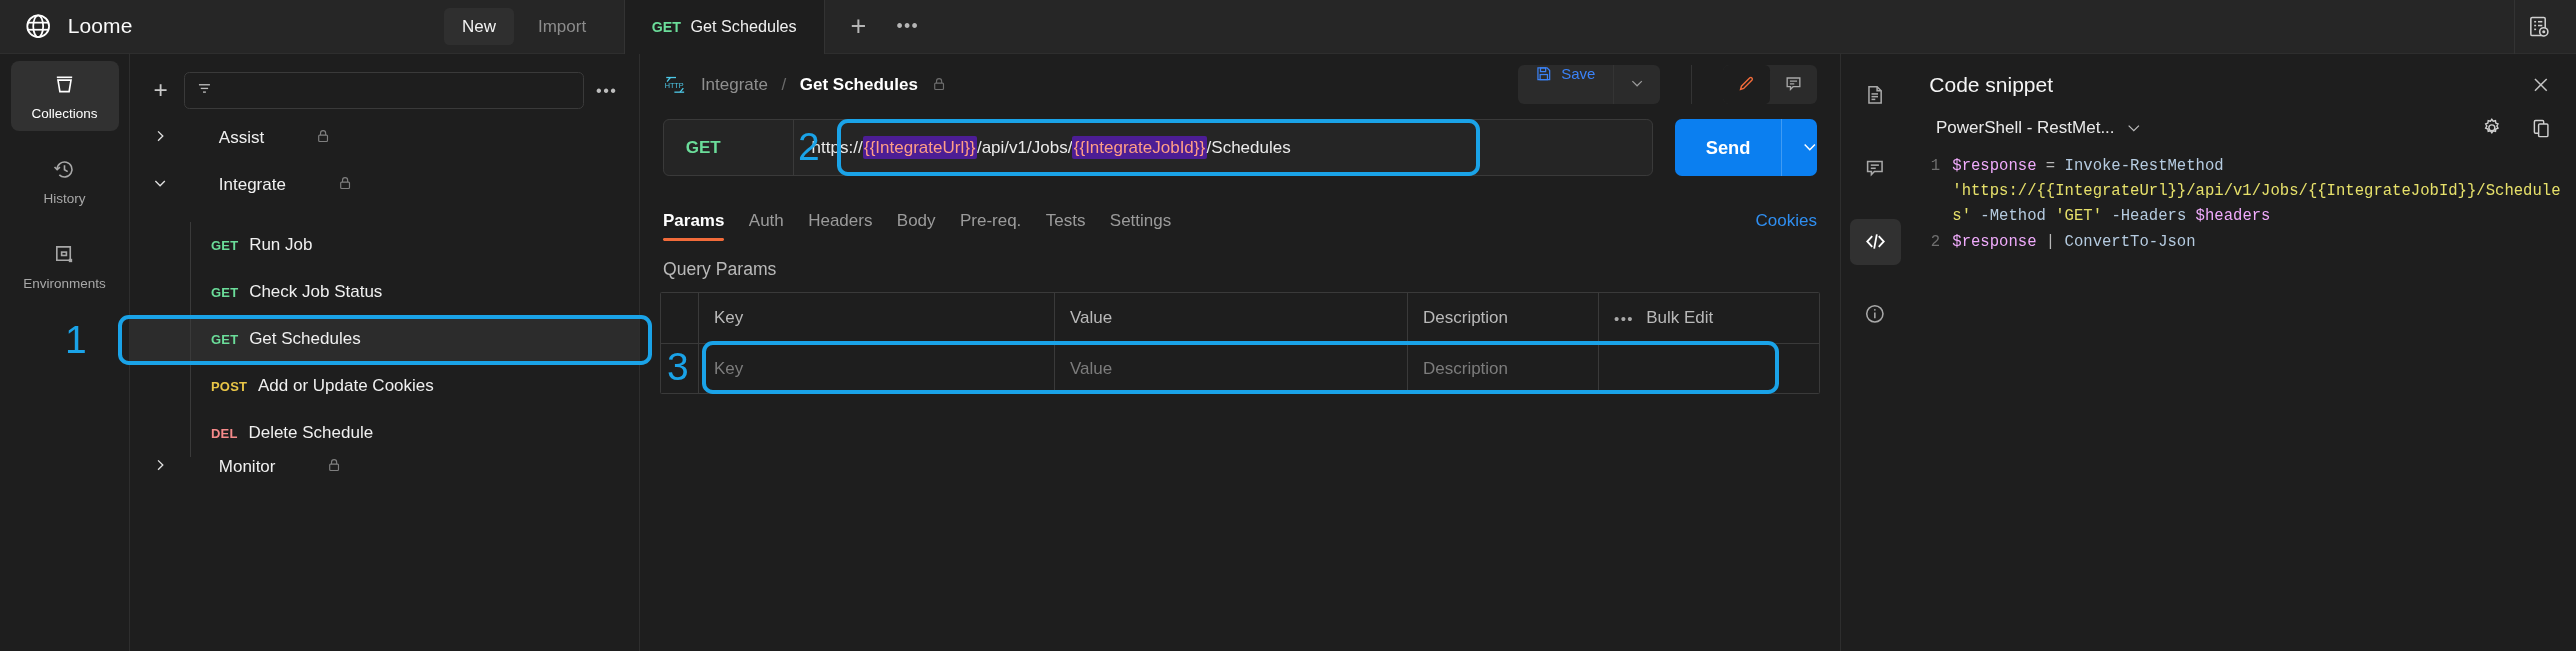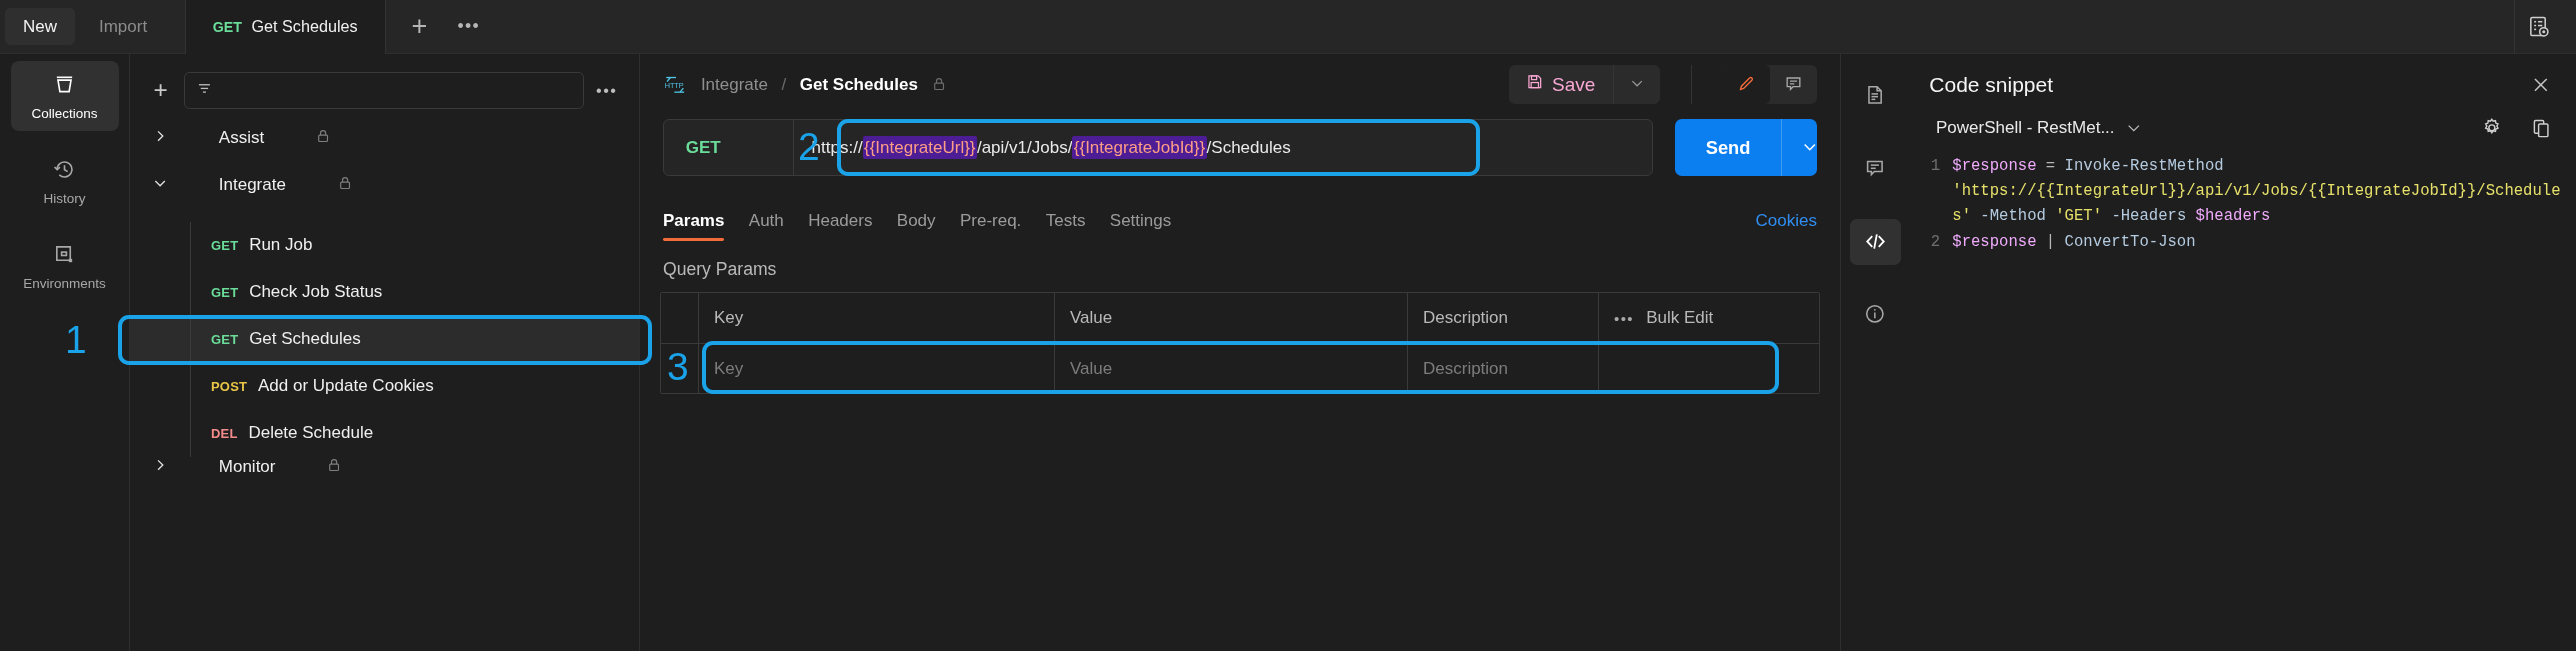--- a/index.html
+++ b/index.html
@@ -120,21 +120,21 @@
   .main { flex: 1 1 auto; min-width:0; background:#1e1e1e; display:flex; flex-direction:column; border-right: 0.7px solid #2e2e2e;}
   .crumbbar { height: 61px; display:flex; align-items:center; padding: 0 23px 0 23px; gap: 13.5px;}
   .http-icon { color:#4ec9e8; display:flex; align-items:center; }
   .crumb-a { color:#8f8f8f; font-size: 17px; }
   .crumb-sep { color:#6a6a6a; font-size: 17px; }
   .crumb-b { color:#ffffff; font-size: 17px; font-weight: bold; }
   .crumb-lock { opacity:.5; display:flex; align-items:center;}
   .crumb-spacer { flex:1 1 auto; }
 
   .save-group { display:flex; align-items:stretch; background:#2b2b2b; border-radius: 6.1px; overflow:hidden; }
-  .save-btn { display:flex; align-items:center; gap: 8.1px; padding: 0 17.6px; height: 39px; color:#f9a8d4; font-size: 19px; cursor:pointer;}
+  .save-btn { display:flex; gap: 8.1px; padding: 0 17.6px; height: 39px; color:#3b82f6; font-size: 15px; cursor:pointer;}
   .save-caret { display:flex; align-items:center; padding: 0 15px; color:#9a9a9a; cursor:pointer; border-left:0.7px solid #343434; }
   .crumb-divider { width:0.7px; height:39px; background:#343434; margin: 0 17.6px; }
   .icon-group { display:flex; align-items:stretch; background:#2b2b2b; border-radius:6.1px; overflow:hidden;}
   .icon-btn { width: 47px; height: 39px; display:flex; align-items:center; justify-content:center; cursor:pointer; }
   .icon-btn.active { background:#1e1e1e; border-radius: 5.4px; }
 
   
   .urlrow { display:flex; align-items:center; padding: 4.1px 23px 0 23px; gap: 0; position: relative; }
   .url-box {
     flex: 0 0 990px; height: 57px;
@@ -229,20 +229,31 @@
     font-family: "Liberation Sans", sans-serif;
   }
   .pos { position: relative; }
 </style>
 </head>
 <body>
 
 <div class="app pos">
 
   <div class="topbar">
+    <div class="brand">
+      <span class="brand-logo">
+        <svg viewBox="0 0 24 24" width="28.4" height="28.4" fill="none" stroke="currentColor" stroke-width="1.5">
+          <circle cx="12" cy="12" r="9.2"></circle>
+            <ellipse cx="12" cy="12" rx="4.2" ry="9.2"></ellipse>
+          <line x1="2.9" y1="9" x2="21.1" y2="9"></line>
+            <line x1="2.9" y1="15" x2="21.1" y2="15"></line>
+        </svg>
+      </span>
+      <span class="brand-name">Loome</span>
+    </div>
 
     <div class="topbar-actions">
       <button class="btn-new">New</button>
       <button class="btn-import">Import</button>
     </div>
 
     <div class="topbar-divider"></div>
 
     <div class="tabstrip">
       <div class="req-tab">

